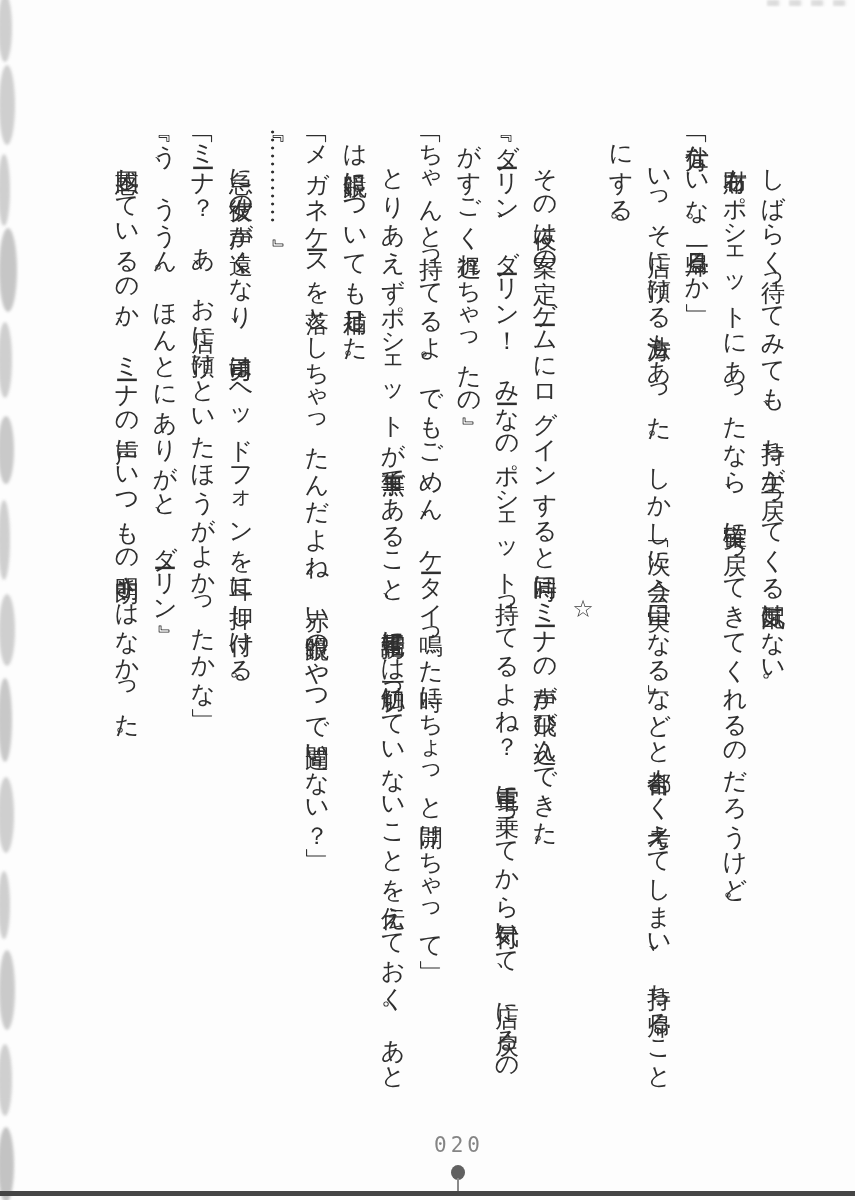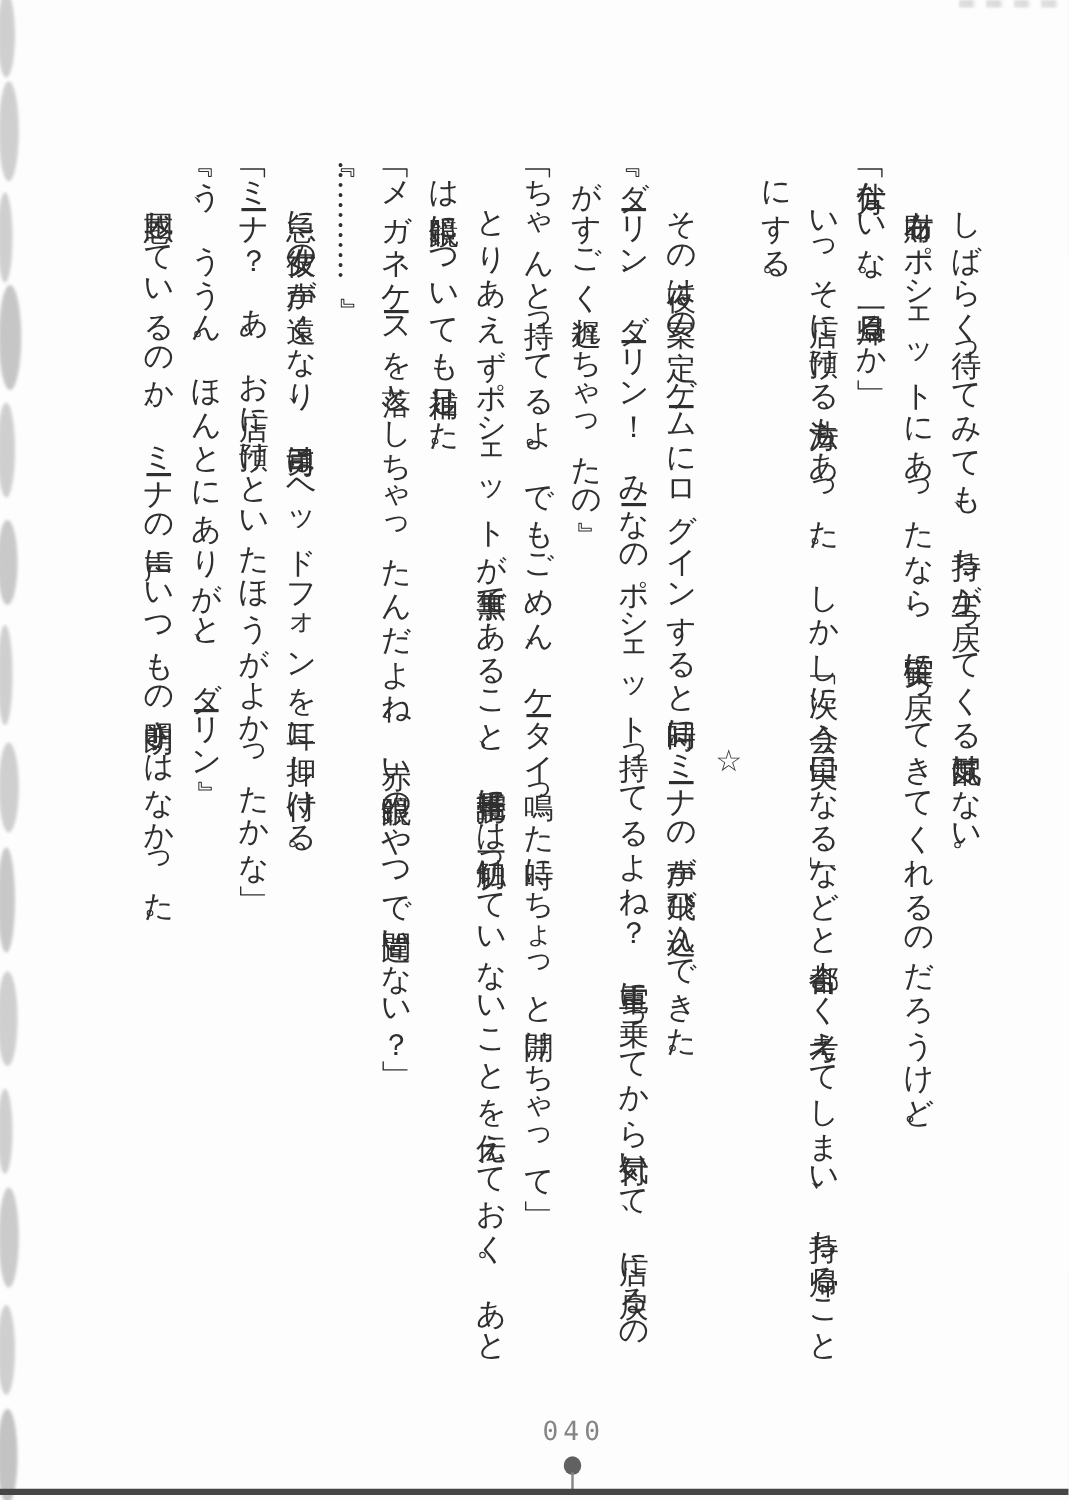--- a/index.html
+++ b/index.html
@@ -140,18 +140,18 @@
     <p>「ちゃんと持ってるよ。でもごめん、ケータイ鳴った時にちょっと開けちゃって」</p>
     <p class="indent">とりあえずポシェットが無事であること、携帯電話には一切触っていないことを伝えておく。あとは眼鏡についても補足した。</p>
     <p>「メガネケースを落としちゃったんだよね。赤い眼鏡のやつで間違いない？」</p>
     <p>『…………』</p>
     <p class="indent">急に彼女の声が遠くなり、勇司はヘッドフォンを耳に押し付ける。</p>
     <p>「ミーナ？　あ、お店に預けといたほうがよかったかな」</p>
     <p>『う、ううん。ほんとにありがと、ダーリン』</p>
     <p class="indent">困惑しているのか、ミーナの声にいつもの明朗さはなかった。</p>
   </main>
 
-  <div class="page-number">040</div>
+  <div class="page-number">020</div>
   <div class="footer-dot"></div>
   <div class="footer-stem"></div>
   <div class="bottom-rule"></div>
 
 </div>
 
 </body></html>

